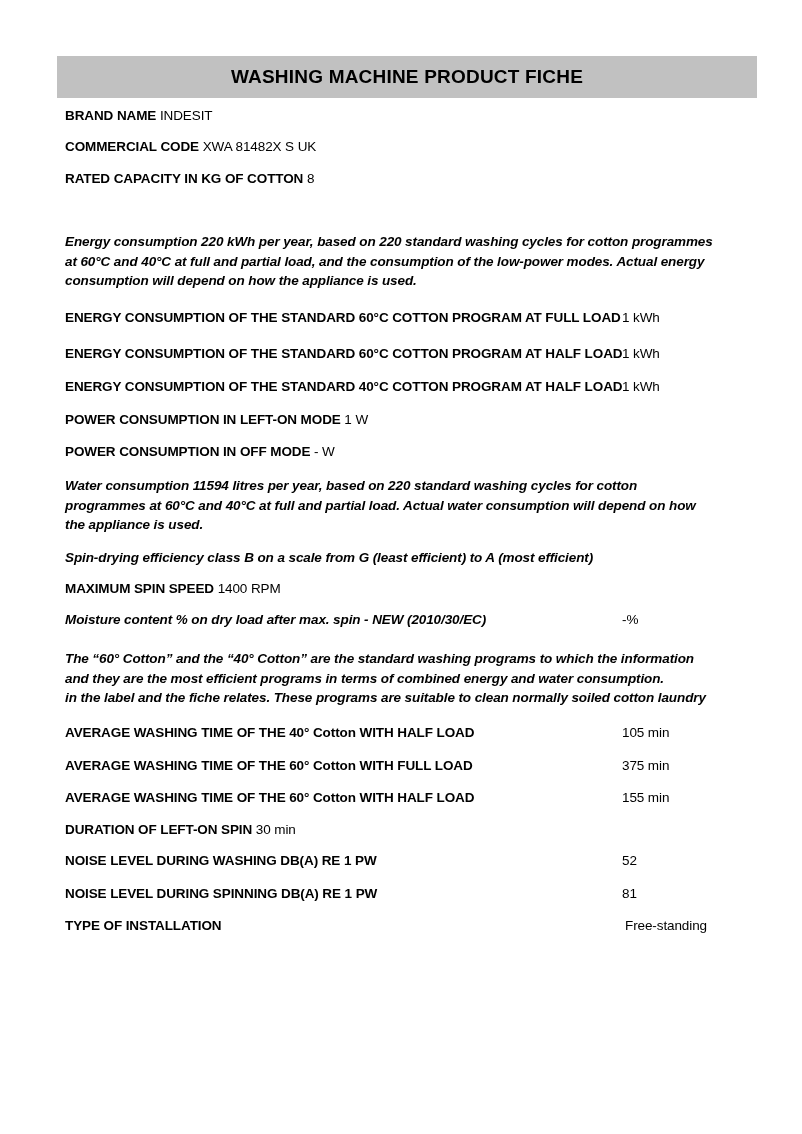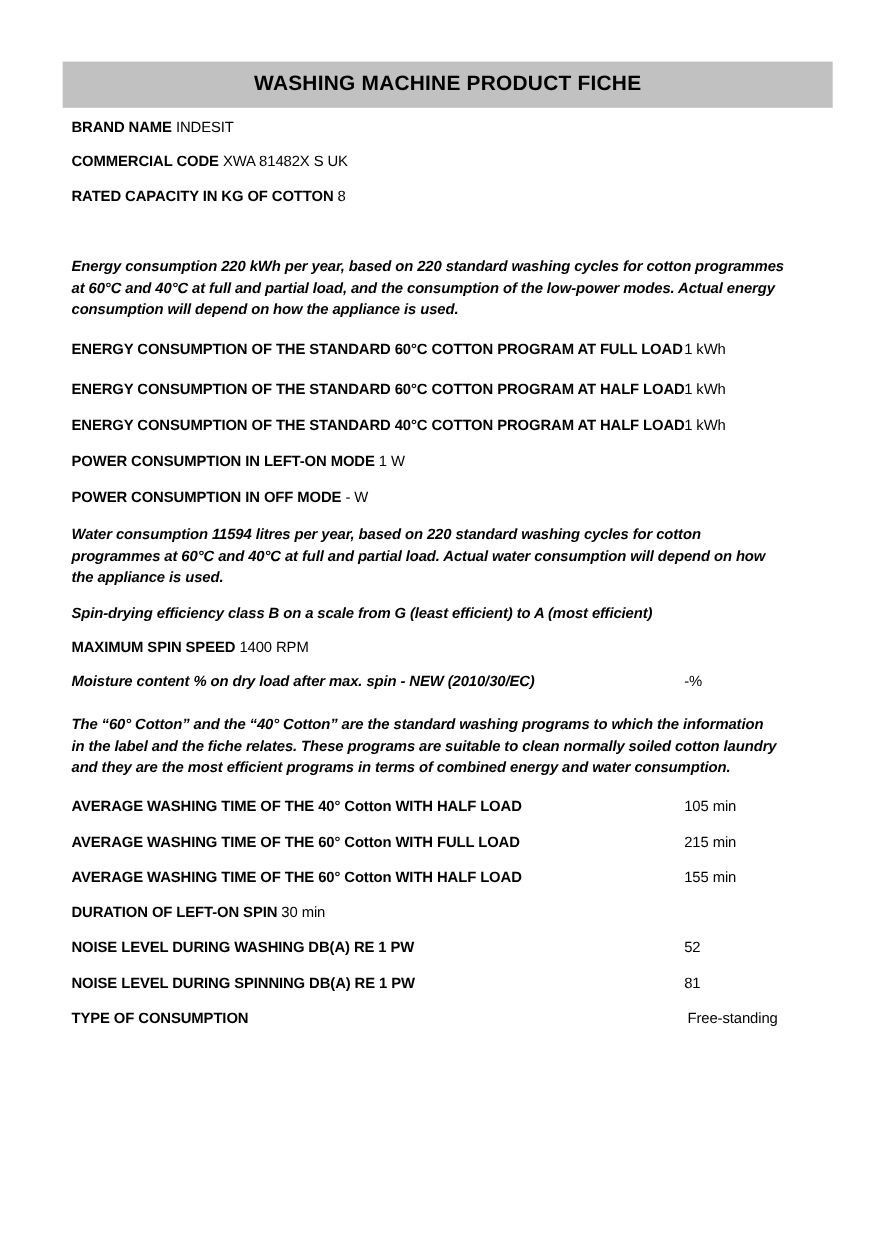--- a/index.html
+++ b/index.html
@@ -143,32 +143,32 @@
     <span class="val">1400 RPM</span>
   </div>
 
   <div class="row" style="top:612px">
     <span class="lbl ital">Moisture content % on dry load after max. spin - NEW (2010/30/EC)</span>
     <span class="colval">-%</span>
   </div>
 
   <div class="para" style="top:649px">
     <div class="pline">The “60° Cotton” and the “40° Cotton” are the standard washing programs to which the information</div>
+    <div class="pline">and they are the most efficient programs in terms of combined energy and water consumption.</div>
     <div class="pline">in the label and the fiche relates. These programs are suitable to clean normally soiled cotton laundry</div>
-    <div class="pline">and they are the most efficient programs in terms of combined energy and water consumption.</div>
   </div>
 
   <div class="row" style="top:725px">
     <span class="lbl">AVERAGE WASHING TIME OF THE 40° Cotton WITH HALF LOAD</span>
     <span class="colval">105 min</span>
   </div>
 
   <div class="row" style="top:758px">
     <span class="lbl">AVERAGE WASHING TIME OF THE 60° Cotton WITH FULL LOAD</span>
-    <span class="colval">215 min</span>
+    <span class="colval">375 min</span>
   </div>
 
   <div class="row" style="top:790px">
     <span class="lbl">AVERAGE WASHING TIME OF THE 60° Cotton WITH HALF LOAD</span>
     <span class="colval">155 min</span>
   </div>
 
   <div class="row" style="top:822px">
     <span class="lbl">DURATION OF LEFT-ON SPIN</span>
     <span class="val">30 min</span>
@@ -178,17 +178,17 @@
     <span class="lbl">NOISE LEVEL DURING WASHING DB(A) RE 1 PW</span>
     <span class="colval">52</span>
   </div>
 
   <div class="row" style="top:886px">
     <span class="lbl">NOISE LEVEL DURING SPINNING DB(A) RE 1 PW</span>
     <span class="colval">81</span>
   </div>
 
   <div class="row" style="top:918px">
-    <span class="lbl">TYPE OF CONSUMPTION</span>
+    <span class="lbl">TYPE OF INSTALLATION</span>
     <span class="colval" style="left:560px">Free-standing</span>
   </div>
 
 </div>
 
 </body></html>

